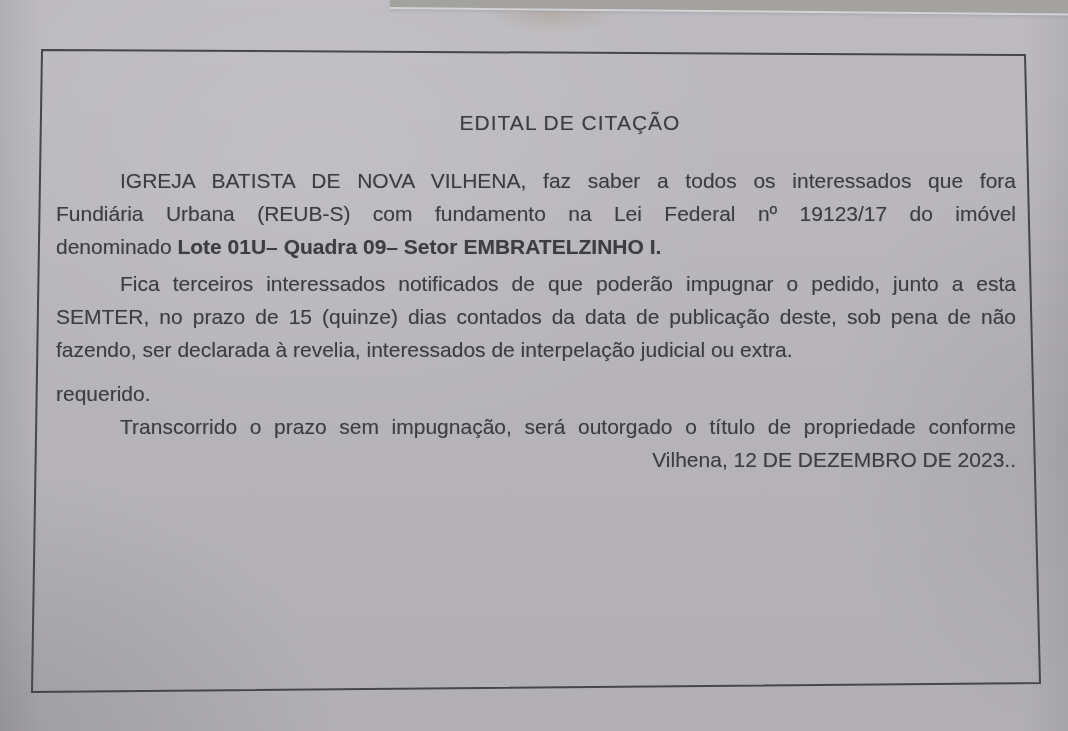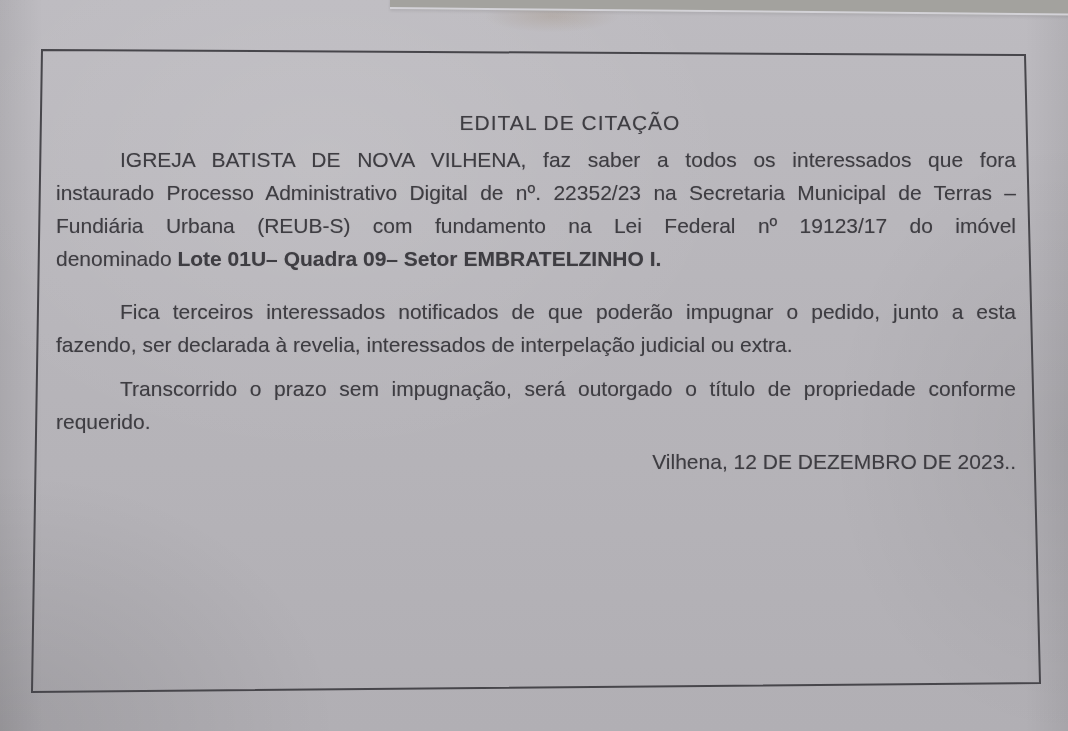--- a/index.html
+++ b/index.html
@@ -49,68 +49,67 @@
   .title {
     font-size: 21px;
     font-weight: 400;
     margin: 0;
     text-align: center;
     letter-spacing: 1px;
     position: relative;
     left: 34px;
   }
   .para { margin: 0; }
-  .para-1 { margin-top: 4px; }
-  .para-2 { margin-top: 20px; }
+  .para-1 { margin-top: 25px; }
+  .para-2 { margin-top: 4px; }
   .para-3 { margin-top: 11px; }
   .line {
     text-align: justify;
     text-align-last: justify;
   }
   .line.ind { text-indent: 64px; }
   .line.last {
     text-align: right;
     text-align-last: left;
   }
   .line strong { font-weight: 700; }
   .dateline {
-    margin-top: 7px;
     text-align: right;
   }
 </style>
 </head>
 <body>
 
 <div class="photo">
 
   <div class="top-edge"></div>
 
   <svg class="frame" width="1068" height="731" viewBox="0 0 1068 731">
     <polygon points="42,50 1025,55 1040,683 32,692"></polygon>
   </svg>
 
   <div class="content">
 
     <h1 class="title">EDITAL DE CITAÇÃO</h1>
 
     <div class="para para-1">
       <div class="line ind">IGREJA BATISTA DE NOVA VILHENA, faz saber a todos os interessados que fora</div>
-      <div class="line">instaurado Processo Administrativo Digital de nº. 22352/23 na Secretaria Municipal de Terras –</div>
       <div class="line">Fundiária Urbana (REUB-S) com fundamento na Lei Federal nº 19123/17 do imóvel</div>
       <div class="line last">
         <span>denominado </span><strong>Lote 01U– Quadra 09– Setor EMBRATELZINHO I.</strong>
       </div>
     </div>
 
     <div class="para para-2">
       <div class="line ind">Fica terceiros interessados notificados de que poderão impugnar o pedido, junto a esta</div>
+      <div class="line">SEMTER, no prazo de 15 (quinze) dias contados da data de publicação deste, sob pena de não</div>
       <div class="line last">fazendo, ser declarada à revelia, interessados de interpelação judicial ou extra.</div>
     </div>
 
     <div class="para para-3">
+      <div class="line last">requerido.</div>
       <div class="line ind">Transcorrido o prazo sem impugnação, será outorgado o título de propriedade conforme</div>
-      <div class="line last">requerido.</div>
     </div>
 
     <div class="dateline">Vilhena, 12 DE DEZEMBRO DE 2023..</div>
 
   </div>
 </div>
 
 </body></html>

